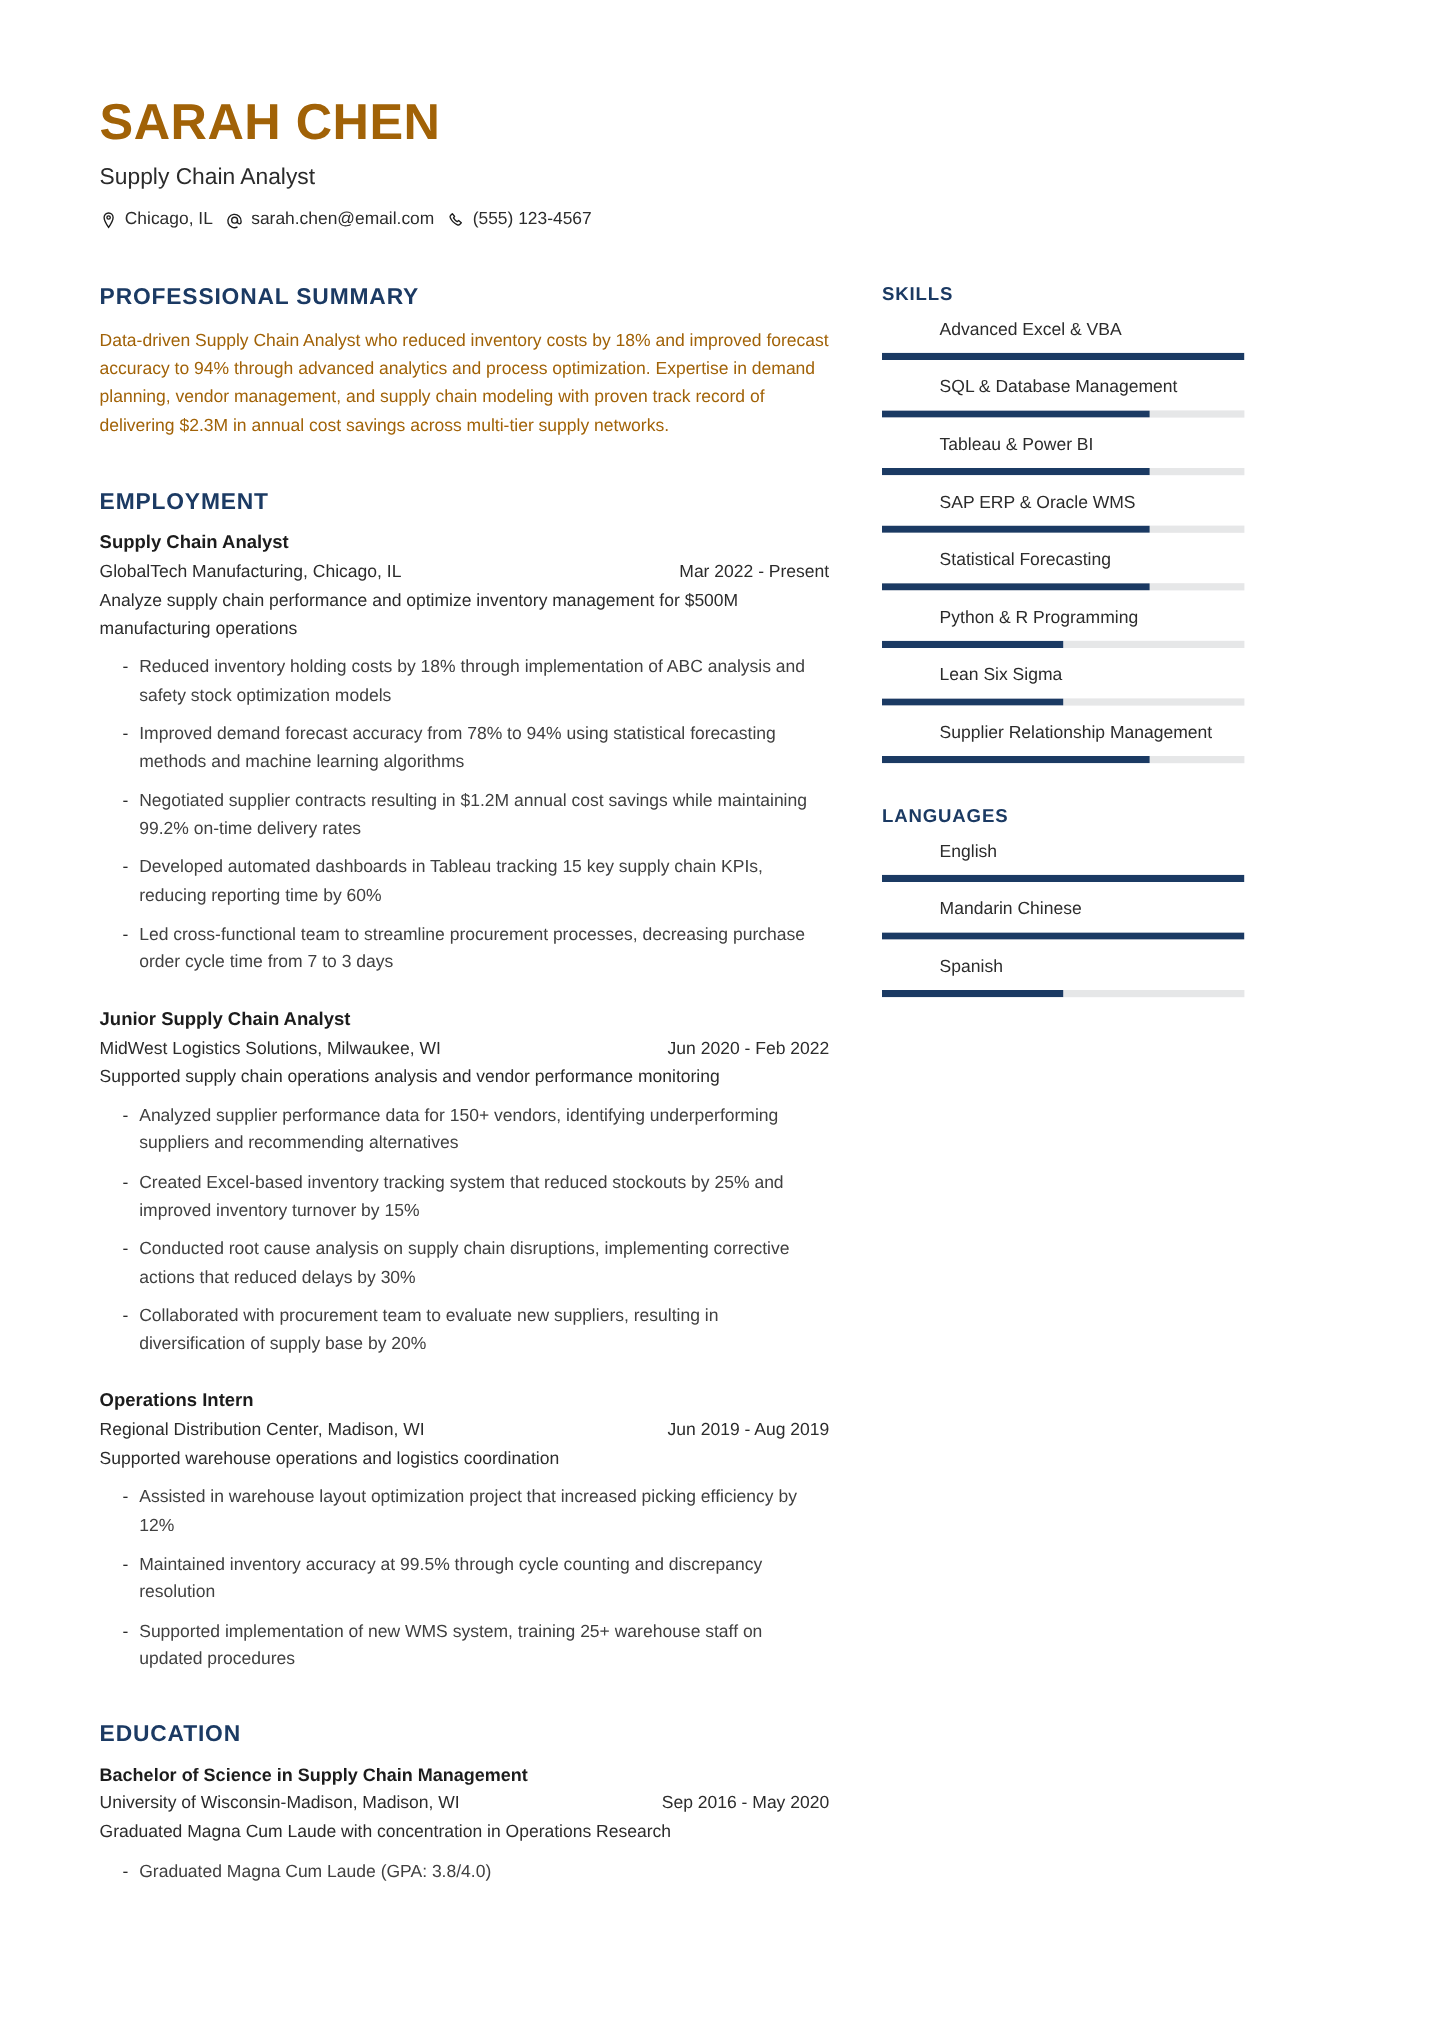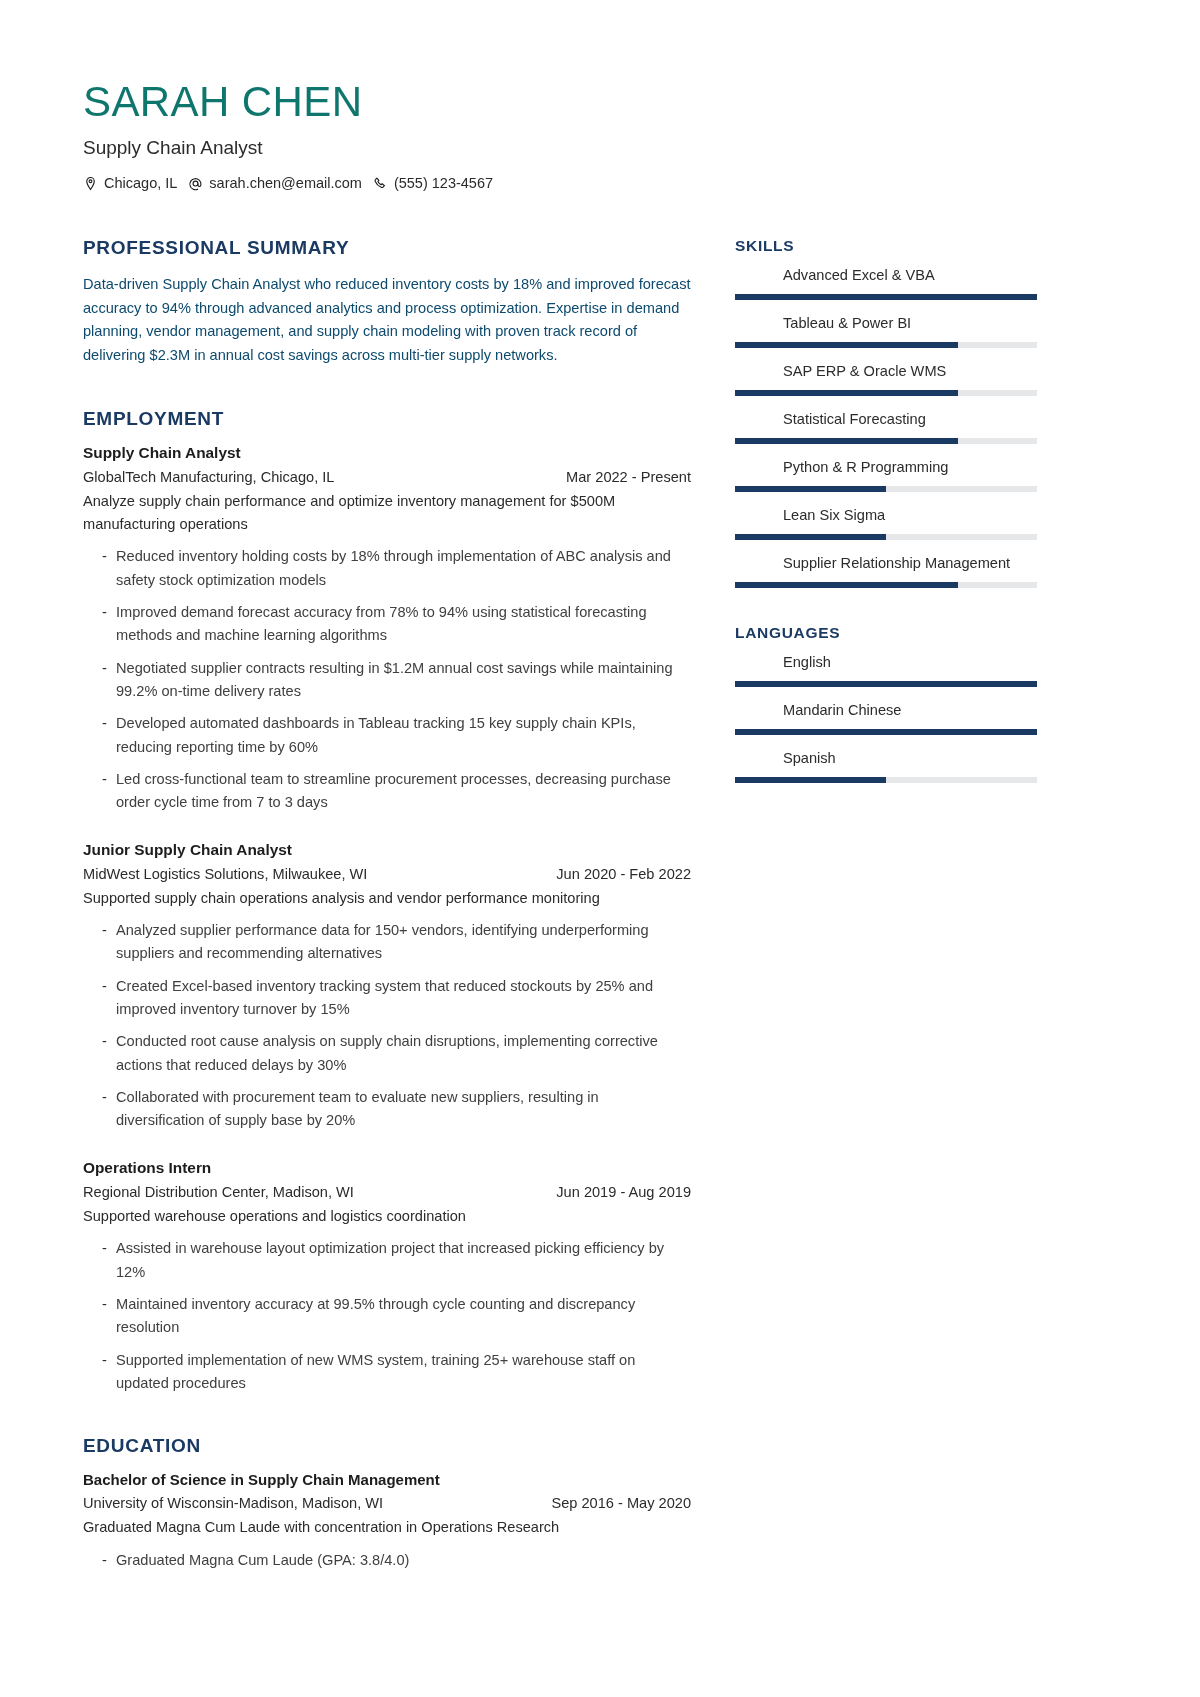--- a/index.html
+++ b/index.html
@@ -17,23 +17,23 @@
     min-height: 1697px;
     background: #ffffff;
     padding: 78px 83px 40px 83px;
     position: relative;
   }
 
   
   .header { margin-bottom: 46px; }
   .name {
     font-size: 42px;
-    font-weight: normal;
+    font-weight: bold;
     letter-spacing: 0.4px;
-    color: #0f766e;
+    color: #a16207;
     line-height: 1.12;
     margin-bottom: 12px;
   }
   .headline {
     font-size: 19px;
     font-weight: 400;
     color: #2b2b2b;
     margin-bottom: 16px;
   }
   .contact-row {
@@ -77,21 +77,21 @@
     color: #1b3a63;
     margin-bottom: 14px;
   }
   .sec-title.side { font-size: 15.5px; margin-bottom: 11px; }
   .section { margin-bottom: 40px; }
 
   
   .summary {
     font-size: 14.6px;
     line-height: 1.62;
-    color: #0c4a6e;
+    color: #a16207;
   }
 
   
   .job { margin-bottom: 26px; }
   .job:last-child { margin-bottom: 0; }
   .job-title {
     font-size: 15.4px;
     font-weight: bold;
     color: #1c1c1c;
     margin-bottom: 7px;
@@ -284,20 +284,26 @@
       <div class="side-block">
         <div class="sec-title side">SKILLS</div>
         <div id="skills-container">
             <div class="bar-item">
               <div class="bar-label">Advanced Excel &amp; VBA</div>
               <div class="bar-track">
                 <div class="bar-fill" style="width:100%"></div>
               </div>
             </div>
             <div class="bar-item">
+              <div class="bar-label">SQL &amp; Database Management</div>
+              <div class="bar-track">
+                <div class="bar-fill" style="width:74%"></div>
+              </div>
+            </div>
+            <div class="bar-item">
               <div class="bar-label">Tableau &amp; Power BI</div>
               <div class="bar-track">
                 <div class="bar-fill" style="width:74%"></div>
               </div>
             </div>
             <div class="bar-item">
               <div class="bar-label">SAP ERP &amp; Oracle WMS</div>
               <div class="bar-track">
                 <div class="bar-fill" style="width:74%"></div>
               </div>

